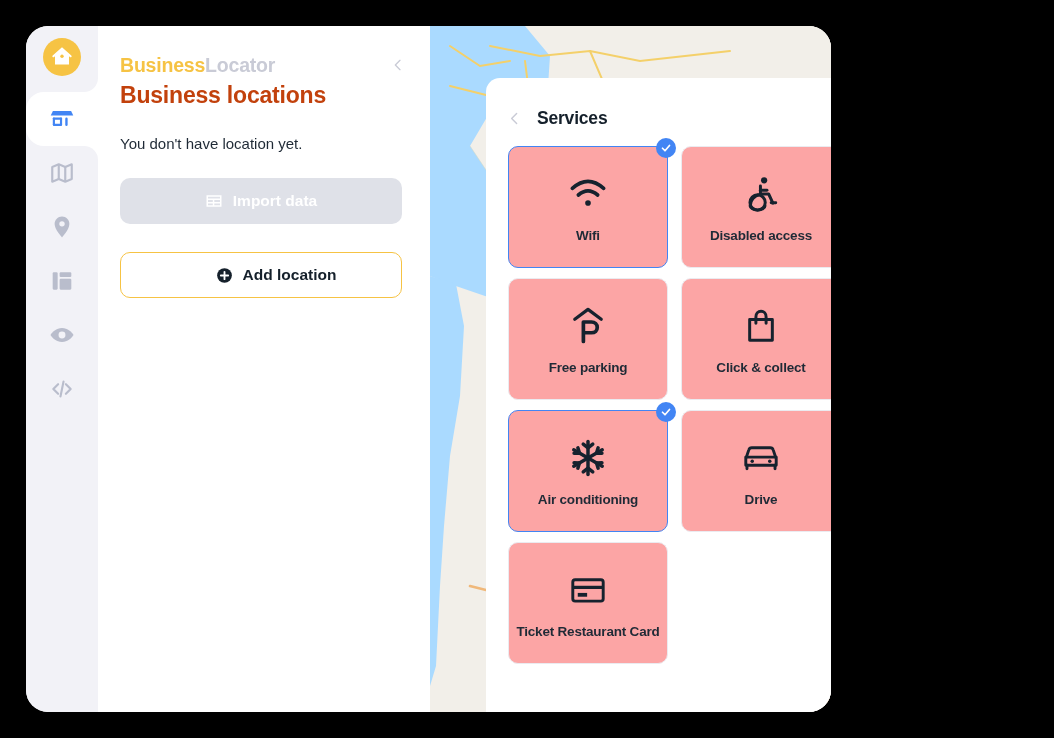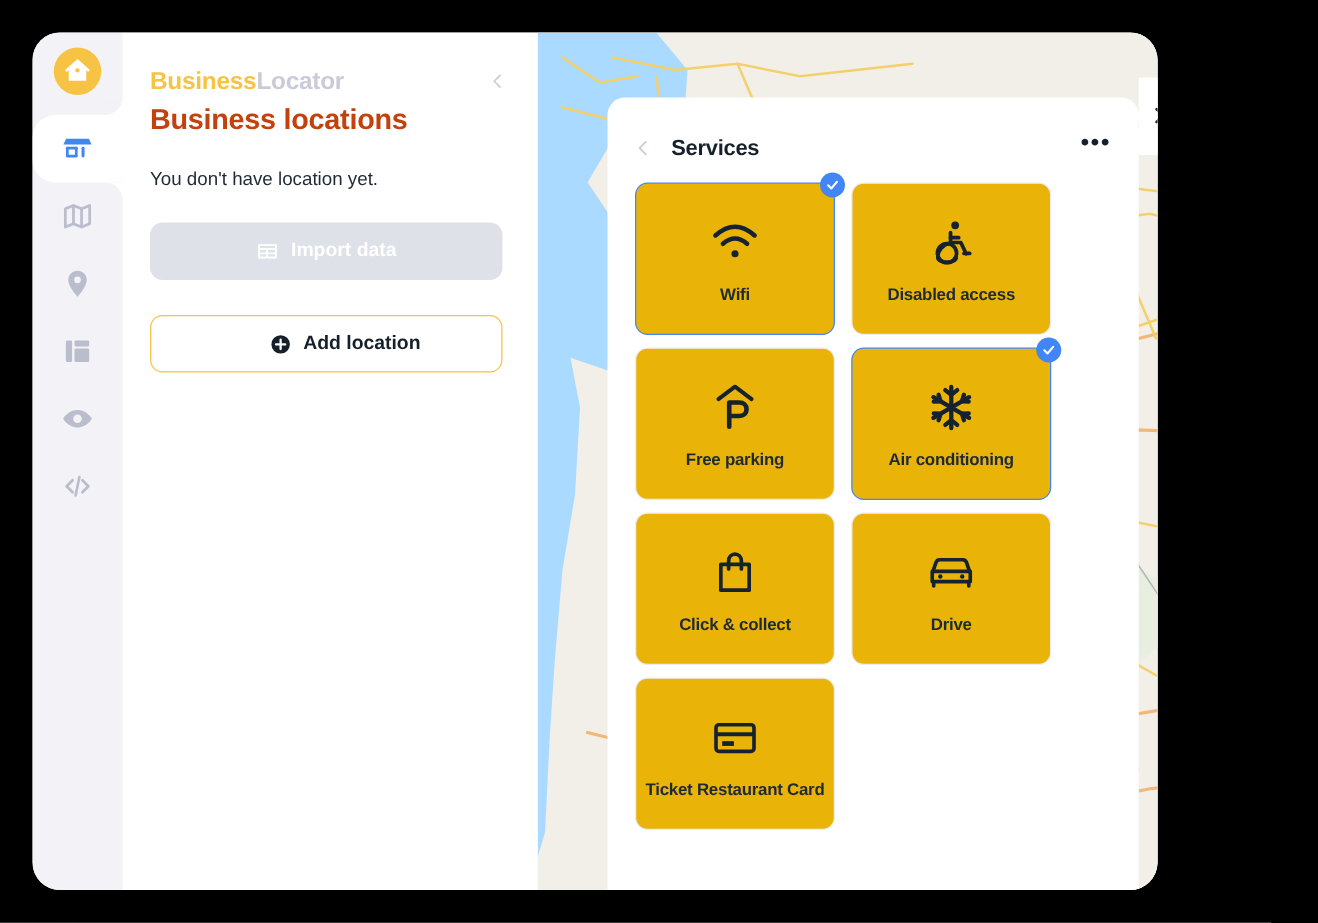--- a/index.html
+++ b/index.html
@@ -10,21 +10,21 @@
     background: #000000;
     font-family: "Liberation Sans", sans-serif;
     overflow: hidden;
   }
 
   
   #app-window {
     position: absolute;
     left: 26px;
     top: 26px;
-    width: 900px;
+    width: 805px;
     height: 686px;
     border-radius: 22px;
     overflow: hidden;
     background: #ffffff;
     box-shadow: 0 10px 40px rgba(0,0,0,.35);
   }
 
   
   #icon-rail {
     position: absolute;
@@ -175,21 +175,21 @@
     display: grid;
     grid-template-columns: 160px 160px;
     column-gap: 13px;
     row-gap: 10px;
   }
   .service-card {
     position: relative;
     height: 122px;
     border: 1px solid #ebebf0;
     border-radius: 10px;
-    background: #eab308;
+    background: #fca5a5;
     display: flex; flex-direction: column;
     align-items: center; justify-content: center;
     cursor: pointer;
   }
   .service-card.selected { border: 1.5px solid #4285f4; }
   .service-icon { color: #16222e; height: 44px; display:flex; align-items:center; }
   .service-label {
     margin-top: 12px;
     font-size: 13.5px; font-weight: 700; color: #1f2a36;
     text-align: center; letter-spacing: -.2px;
@@ -445,20 +445,30 @@
       <div class="service-card">
         <span class="service-icon">
           <svg width="38" height="40" viewBox="0 0 24 26" fill="none" stroke="#16222e" stroke-width="2.1" stroke-linecap="round" stroke-linejoin="round">
             <path d="M3.4 8.6 L12 2.2 L20.6 8.6"></path>
             <path d="M9 23 L9 10.4 L14.2 10.4 C16.6 10.4 18 11.8 18 13.9 C18 16 16.6 17.4 14.2 17.4 L9 17.4" stroke-width="2.4"></path>
           </svg>
         </span>
         <span class="service-label">Free parking</span>
       </div>
 
+      <div class="service-card">
+        <span class="service-icon">
+          <svg width="34" height="38" viewBox="0 0 24 26" fill="none" stroke="#16222e" stroke-width="2.1" stroke-linecap="round" stroke-linejoin="round">
+            <path d="M4 8.4 H20 V23 H4 Z"></path>
+            <path d="M8.4 11 V6.6 C8.4 4.2 10 2.6 12 2.6 C14 2.6 15.6 4.2 15.6 6.6 V11"></path>
+          </svg>
+        </span>
+        <span class="service-label">Click &amp; collect</span>
+      </div>
+
       <div class="service-card selected">
         <span class="check-badge">
           <svg width="12" height="12" viewBox="0 0 24 24" fill="none" stroke="#ffffff" stroke-width="3.4" stroke-linecap="round" stroke-linejoin="round">
             <path d="M5 12.5 L10 17.5 L19 7"></path>
           </svg>
         </span>
         <span class="service-icon">
           <svg width="38" height="38" viewBox="0 0 24 24" fill="none" stroke="#16222e" stroke-width="2.2" stroke-linecap="round">
             <path d="M12 1.6 V22.4"></path>
             <path d="M3 6.8 L21 17.2"></path>
@@ -467,30 +477,20 @@
             <path d="M12 18.4 L9 20.8 M12 18.4 L15 20.8"></path>
             <path d="M6.6 8.9 L3.2 9 M6.6 8.9 L5.6 5.6"></path>
             <path d="M17.4 15.1 L20.8 15 M17.4 15.1 L18.4 18.4"></path>
             <path d="M17.4 8.9 L20.8 9 M17.4 8.9 L18.4 5.6"></path>
             <path d="M6.6 15.1 L3.2 15 M6.6 15.1 L5.6 18.4"></path>
           </svg>
         </span>
         <span class="service-label">Air conditioning</span>
       </div>
 
-      <div class="service-card">
-        <span class="service-icon">
-          <svg width="34" height="38" viewBox="0 0 24 26" fill="none" stroke="#16222e" stroke-width="2.1" stroke-linecap="round" stroke-linejoin="round">
-            <path d="M4 8.4 H20 V23 H4 Z"></path>
-            <path d="M8.4 11 V6.6 C8.4 4.2 10 2.6 12 2.6 C14 2.6 15.6 4.2 15.6 6.6 V11"></path>
-          </svg>
-        </span>
-        <span class="service-label">Click &amp; collect</span>
-      </div>
-
 
       <div class="service-card">
         <span class="service-icon">
           <svg width="38" height="30" viewBox="0 0 26 20" fill="none" stroke="#16222e" stroke-width="2" stroke-linecap="round" stroke-linejoin="round">
             <path d="M3 9.4 L4.6 4.6 C4.9 3.6 5.7 3 6.7 3 H19.3 C20.3 3 21.1 3.6 21.4 4.6 L23 9.4"></path>
             <path d="M2.6 9.4 H23.4 V15 H2.6 Z"></path>
             <path d="M3.4 15 V17.4 M22.6 15 V17.4"></path>
             <circle cx="7" cy="12.2" r="1.2" fill="#16222e" stroke="none"></circle>
             <circle cx="19" cy="12.2" r="1.2" fill="#16222e" stroke="none"></circle>
           </svg>

